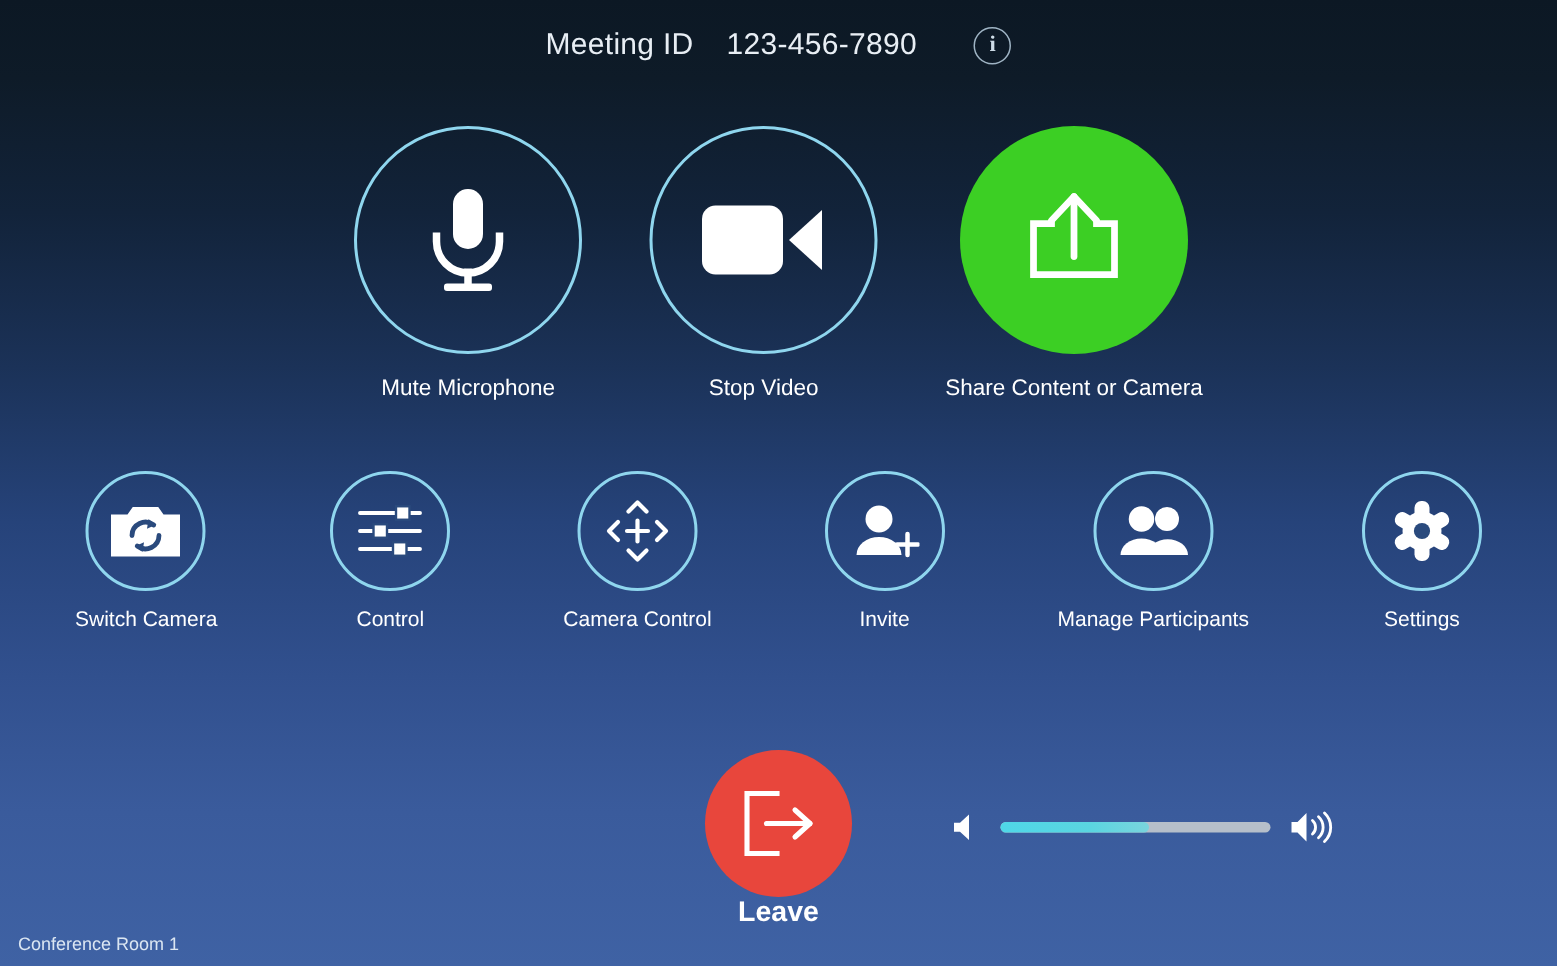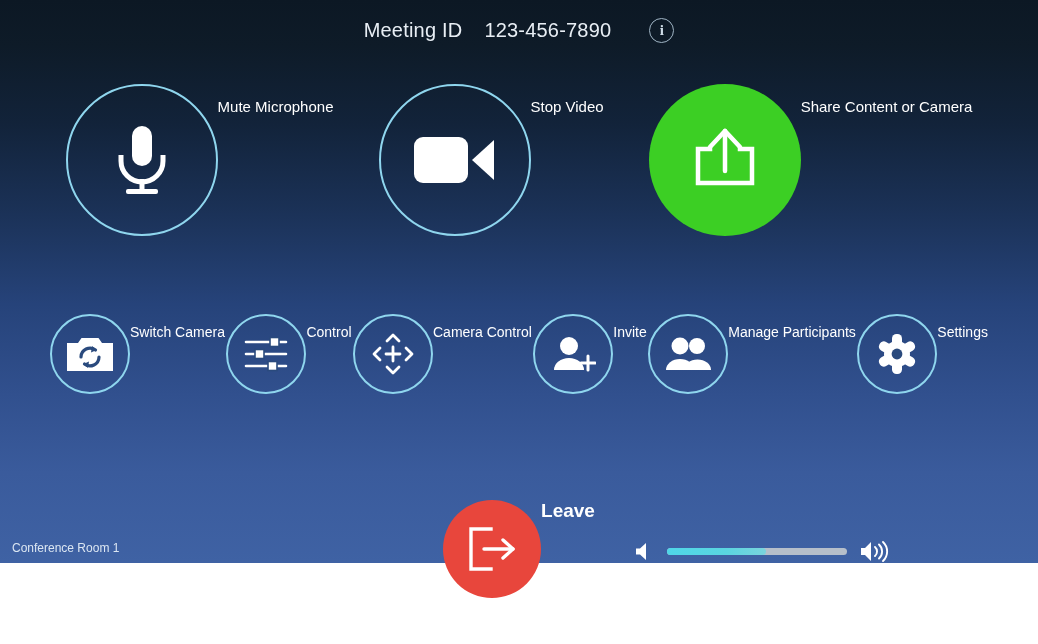--- a/index.html
+++ b/index.html
@@ -3,21 +3,21 @@
 <meta charset="utf-8">
 <style>
   * { box-sizing: border-box; margin: 0; padding: 0; }
   html, body {
     width: 1038px; height: 644px;
     overflow: hidden;
     font-family: "Liberation Sans", sans-serif;
   }
   #screen {
     position: relative;
-    width: 1038px; height: 563px;
+    width: 1038px; height: 644px;
     background: linear-gradient(180deg,
       #0c1824 0%,
       #0e1b28 8%,
       #12233a 22%,
       #1b3258 38%,
       #26437a 54%,
       #31508e 70%,
       #3a5b9c 84%,
       #3f62a4 100%);
     color: #ffffff;
@@ -52,21 +52,22 @@
     font-size: 15px; font-weight: bold;
     font-family: "Liberation Serif", serif;
     color: #cfdde8;
     margin-left: 16px;
     cursor: pointer;
   }
 
   
   .btn-cell {
     display: flex;
-    flex-direction: row;
+    flex-direction: column;
+    align-items: center;
     cursor: pointer;
   }
   .circle {
     border-radius: 50%;
     display: flex;
     align-items: center;
     justify-content: center;
     position: relative;
   }
   .circle.outline {

